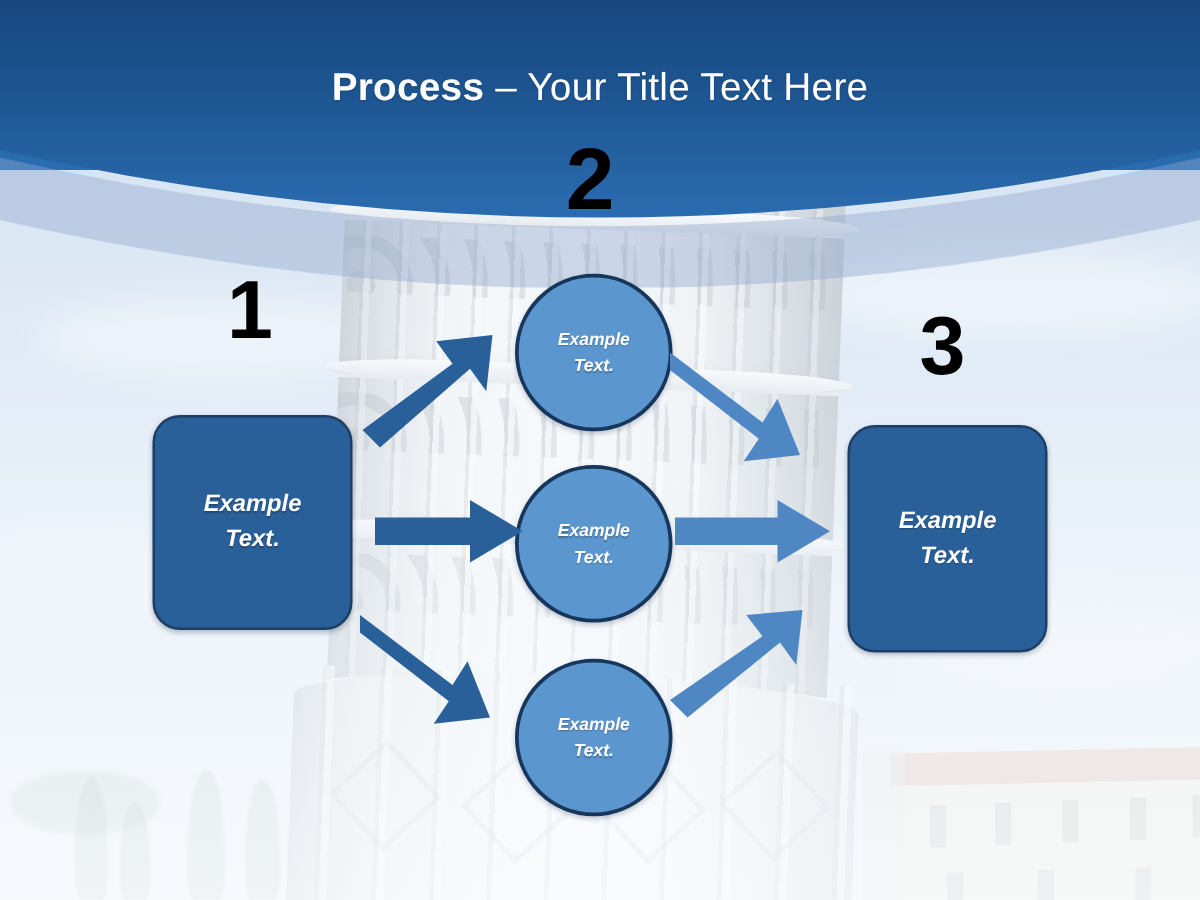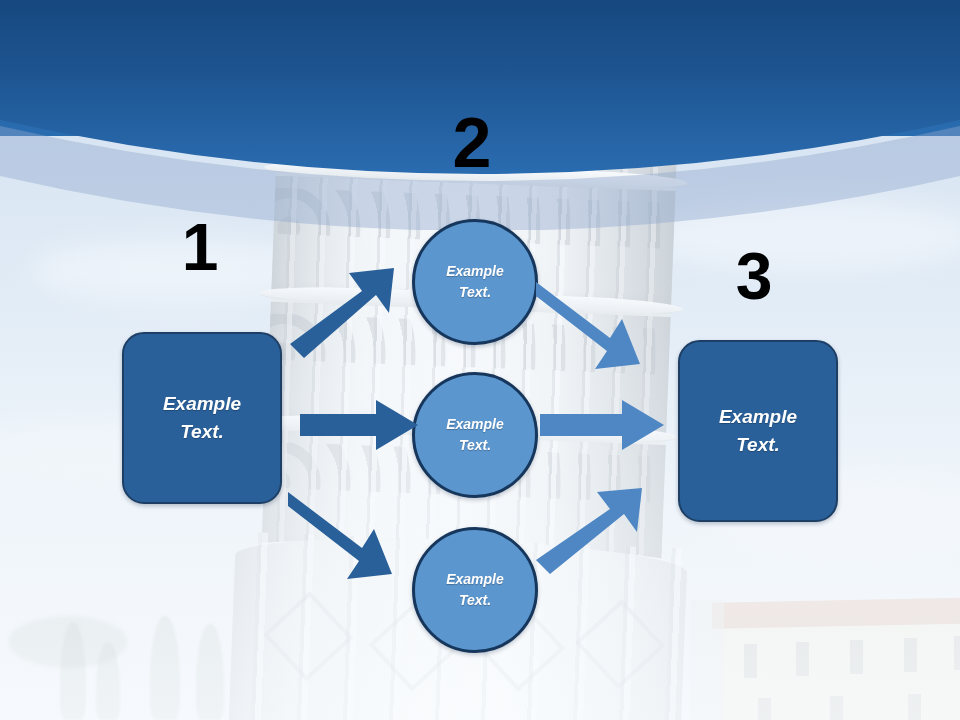--- a/index.html
+++ b/index.html
@@ -338,20 +338,23 @@
         <stop offset="40%" stop-color="#1D5490"></stop>
         <stop offset="100%" stop-color="#2A6CB0"></stop>
       </linearGradient>
     </defs>
 
     <path d="M0,126 Q480,236 960,126 L960,176 Q480,286 0,176 Z" fill="#8FA6CC" opacity="0.42"></path>
 
     <path d="M0,0 L960,0 L960,120 Q480,228 0,120 Z" fill="url(#hdrGrad)"></path>
   </svg>
 
+  <div class="title">
+    <span class="strong">Process</span><span class="rest"> – Your Title Text Here</span>
+  </div>
 
   <div class="step-num" id="num1">1</div>
   <div class="step-num" id="num2">2</div>
   <div class="step-num" id="num3">3</div>
 
   <div class="box" id="box-left">
     <div class="box-text">
       <div>Example</div>
       <div>Text.</div>
     </div>

